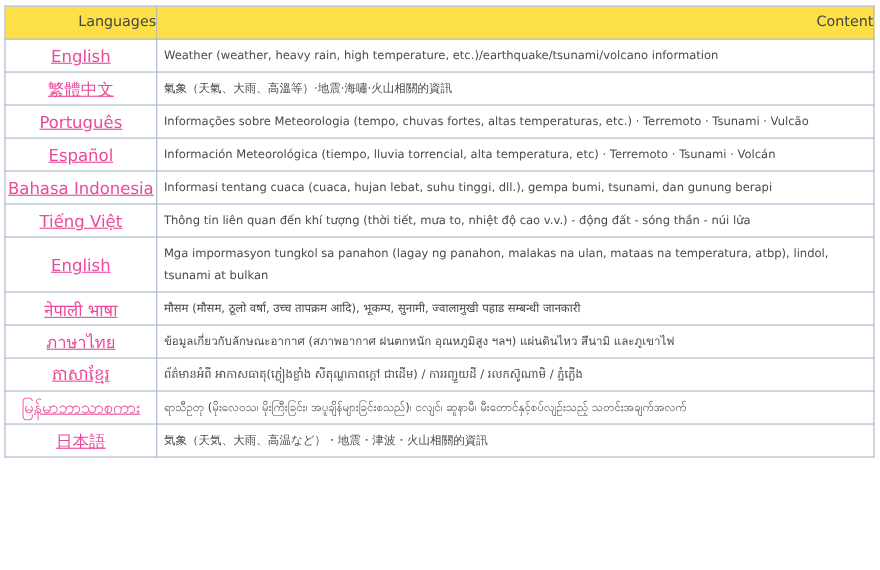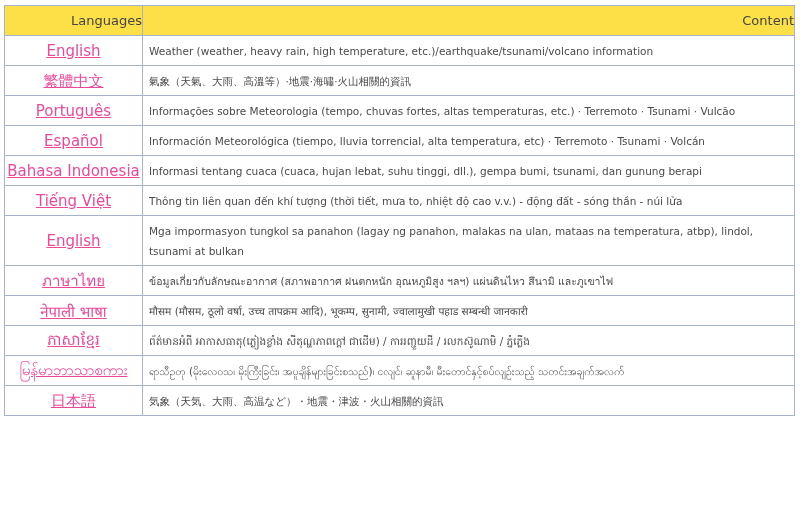--- a/index.html
+++ b/index.html
@@ -67,26 +67,26 @@
     </tr>
     <tr>
       <td class="lang"><a href="#">Tiếng Việt</a></td>
       <td class="content">Thông tin liên quan đến khí tượng (thời tiết, mưa to, nhiệt độ cao v.v.) - động đất - sóng thần - núi lửa</td>
     </tr>
     <tr class="tall">
       <td class="lang"><a href="#">English</a></td>
       <td class="content">Mga impormasyon tungkol sa panahon (lagay ng panahon, malakas na ulan, mataas na temperatura, atbp), lindol, tsunami at bulkan</td>
     </tr>
     <tr>
+      <td class="lang"><a href="#">नेपाली भाषा</a></td>
+      <td class="content">मौसम (मौसम, ठूलो वर्षा, उच्च तापक्रम आदि), भूकम्प, सुनामी, ज्वालामुखी पहाड सम्बन्धी जानकारी</td>
+    </tr>
+    <tr>
       <td class="lang"><a href="#">ภาษาไทย</a></td>
       <td class="content">ข้อมูลเกี่ยวกับลักษณะอากาศ (สภาพอากาศ ฝนตกหนัก อุณหภูมิสูง ฯลฯ) แผ่นดินไหว สึนามิ และภูเขาไฟ</td>
-    </tr>
-    <tr>
-      <td class="lang"><a href="#">नेपाली भाषा</a></td>
-      <td class="content">मौसम (मौसम, ठूलो वर्षा, उच्च तापक्रम आदि), भूकम्प, सुनामी, ज्वालामुखी पहाड सम्बन्धी जानकारी</td>
     </tr>
     <tr>
       <td class="lang"><a href="#">ភាសាខ្មែរ</a></td>
       <td class="content">ព័ត៌មានអំពី អាកាសធាតុ(ភ្លៀងខ្លាំង សីតុណ្ហភាពក្តៅ ជាដើម) / ការរញ្ជួយដី / រលកស៊ូណាមិ / ភ្នំភ្លើង</td>
     </tr>
     <tr>
       <td class="lang"><a href="#">မြန်မာဘာသာစကား</a></td>
       <td class="content">ရာသီဥတု (မိုးလေဝသ၊ မိုးကြီးခြင်း၊ အပူချိန်များခြင်းစသည်)၊ ငလျင်၊ ဆူနာမီ၊ မီးတောင်နှင့်စပ်လျဉ်းသည့် သတင်းအချက်အလက်</td>
     </tr>
     <tr>

